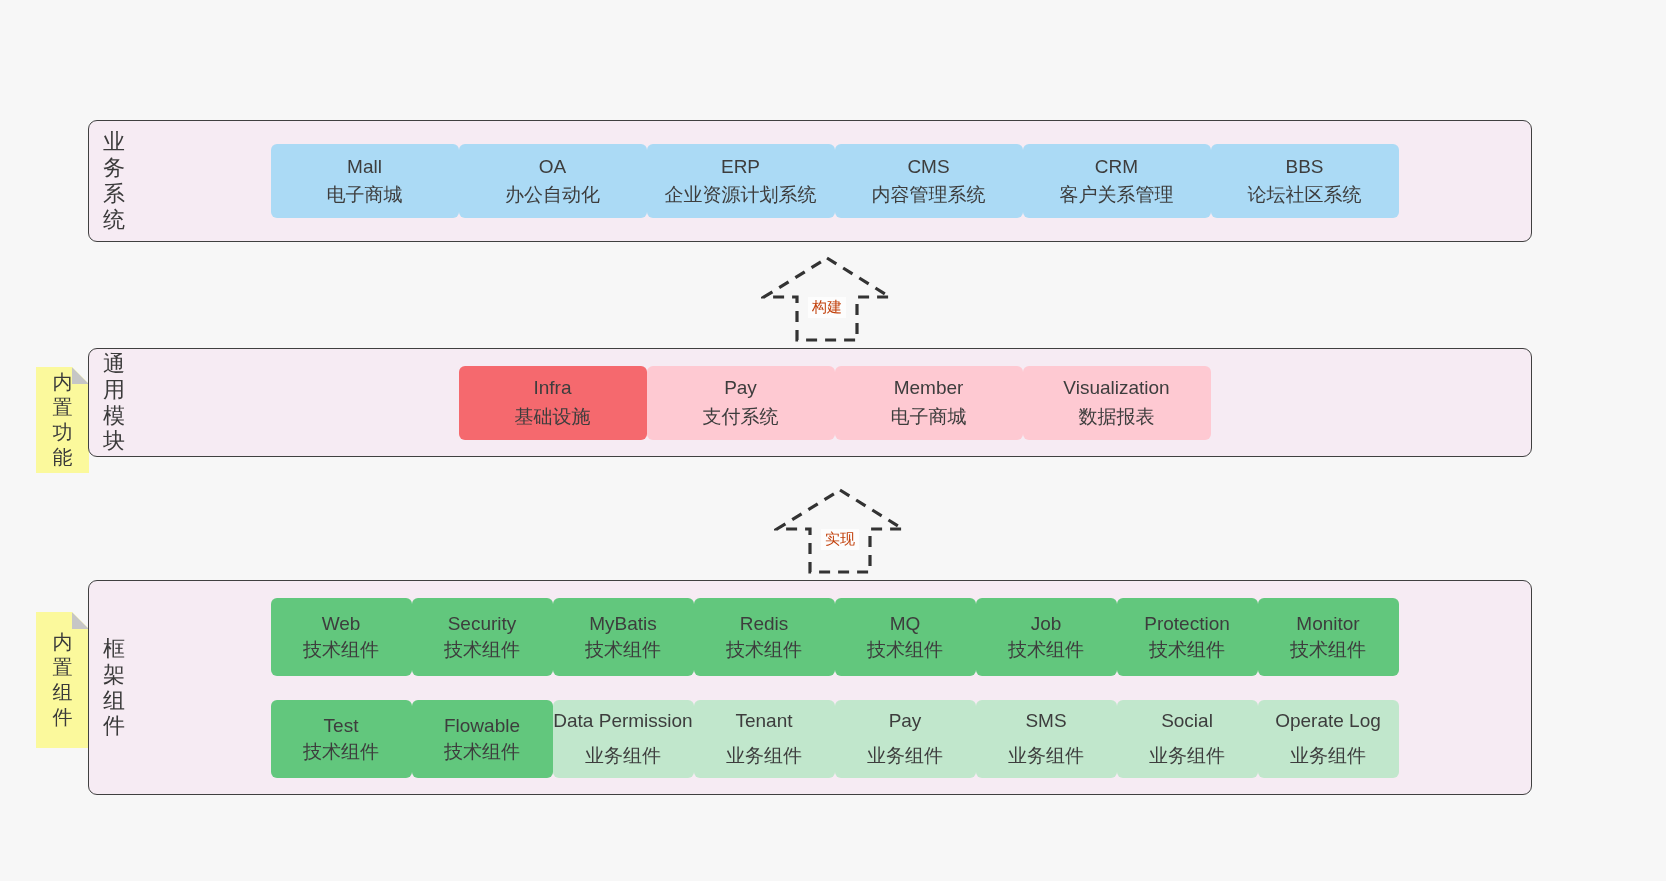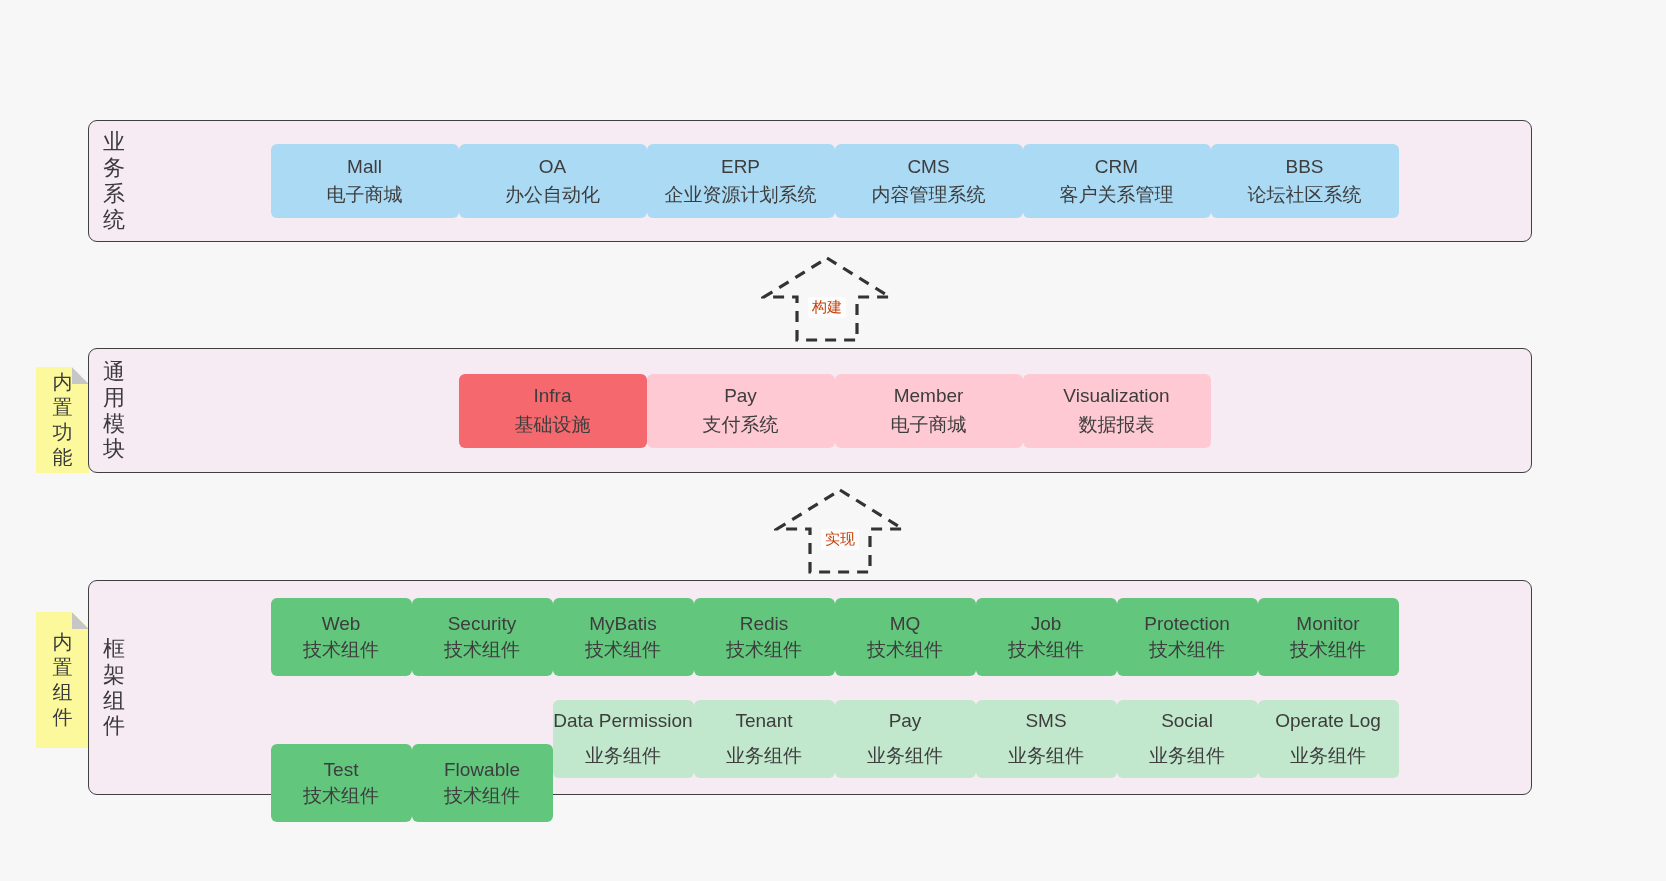--- a/index.html
+++ b/index.html
@@ -7,21 +7,21 @@
     width:1666px; height:881px; position:relative; overflow:hidden;
     background:#f7f7f7; color:#3d3d3d;
     font-family:"Liberation Sans", sans-serif;
   }
   .section {
     position:absolute; left:88px; width:1444px; box-sizing:border-box;
     background:#f6ebf3; border:1.6px solid #404040; border-radius:9px;
     display:flex; align-items:center; z-index:2;
   }
   #sec-business   { top:120px; height:122px; }
-  #sec-modules    { top:348px; height:125px; }
+  #sec-modules    { top:348px; height:109px; }
   #sec-components { top:580px; height:215px; }
 
   .vlabel {
     flex:0 0 28px; margin-left:11px;
     font-size:22px; line-height:1.18; text-align:center;
     word-break:break-all; color:#3a3a3a;
   }
   .boxes {
     flex:1; display:flex; justify-content:center;
     margin:0 18px 0 19px;
@@ -32,21 +32,21 @@
 
   .box {
     border-radius:6px; display:flex; flex-direction:column; justify-content:center;
     text-align:center; font-size:19px; line-height:1.5; color:#3d3d3d;
   }
   .box.wide   { width:188px; height:74px; }
   .box.narrow { width:141px; height:78px; line-height:1.36; }
   .blue       { background:#abdaf5; }
   .red        { background:#f5696e; }
   .pink       { background:#fec9d2; }
-  .green      { background:#62c77d;margin-top:44px; }
+  .green      { background:#62c77d; }
   .lightgreen { background:#c1e7cc;gap:9px; }
 
   .note {
     position:absolute; left:36px; width:53px; z-index:1;
     background:#fbf99c;
     display:flex; align-items:center; justify-content:center;
     clip-path:polygon(0 0, calc(100% - 17px) 0, 100% 17px, 100% 100%, 0 100%);
   }
   #note-modules    { top:367px; height:106px; }
   #note-components { top:612px; height:136px; }

